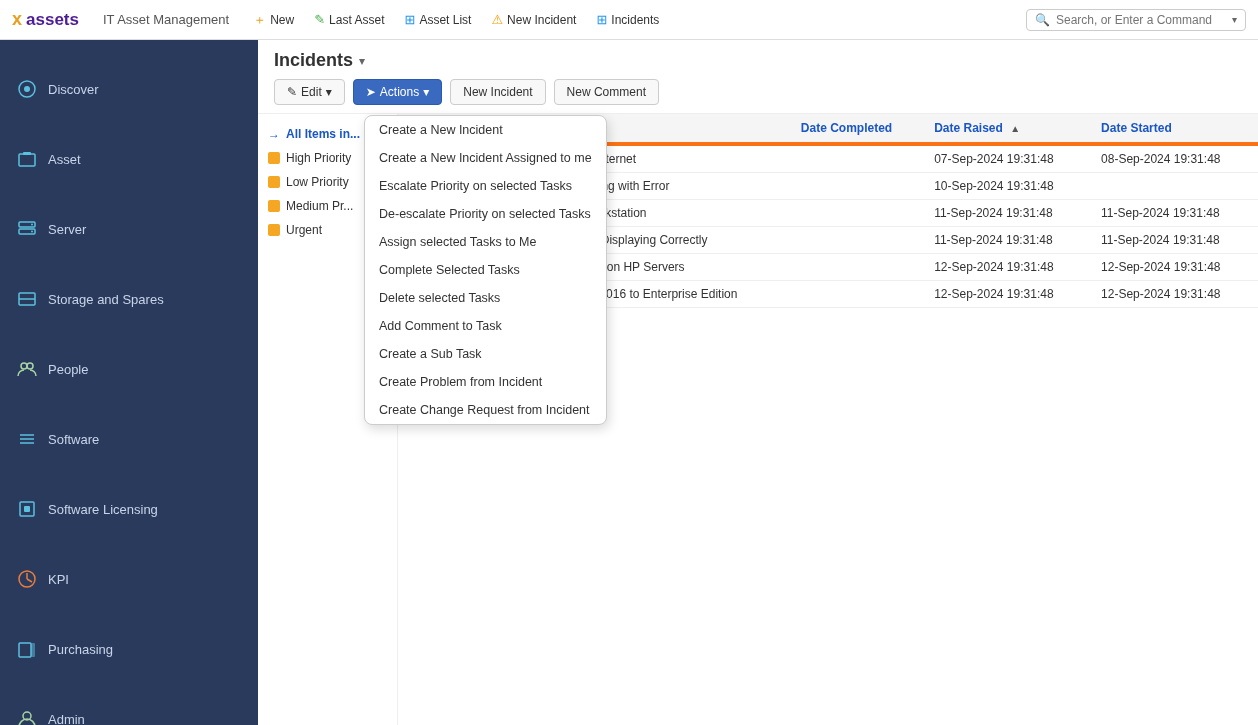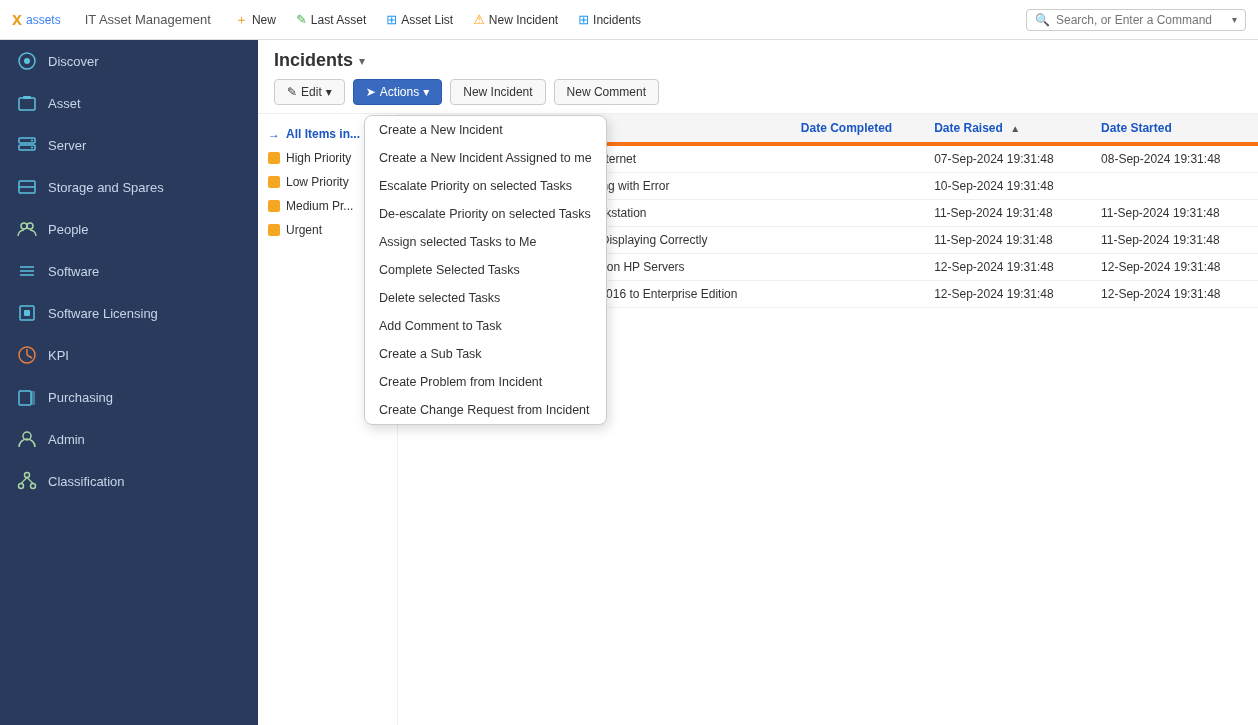--- a/index.html
+++ b/index.html
@@ -17,21 +17,21 @@
       flex-shrink: 0;
     }
     .logo {
       display: flex;
       align-items: center;
       gap: 4px;
       font-weight: bold;
       font-size: 15px;
     }
     .logo-x { color: #e8a020; font-size: 18px; font-weight: bold; }
-    .logo-assets { color: #3b82f6; font-size: 12px; font-weight: normal; }
+    .logo-assets { color: #4c1d95; font-size: 17px; font-weight: bold; }
     .nav-app-title { color: #555; font-size: 13px; margin-left: 8px; }
     .nav-links { display: flex; align-items: center; gap: 4px; flex: 1; }
     .nav-link {
       display: flex; align-items: center; gap: 4px;
       padding: 4px 8px; border-radius: 3px; cursor: pointer;
       color: #333; font-size: 12px; text-decoration: none;
     }
     .nav-link .icon { font-size: 13px; }
     .nav-link .new-icon { color: #e8a020; }
     .nav-link .last-asset-icon { color: #4caf50; }
@@ -63,20 +63,21 @@
       flex-shrink: 0;
       overflow-y: auto;
       display: flex;
       flex-direction: column;
     }
     .sidebar-item {
       display: flex; align-items: center; gap: 10px;
       padding: 10px 16px;
       color: #c8d4e8; cursor: pointer;
       font-size: 13px;
+      margin-top: 28px;
     }
     .sidebar-icon {
       width: 22px; height: 22px; display: flex; align-items: center; justify-content: center;
       flex-shrink: 0;
     }
     
     .icon-discover { color: #5bc0de; }
     .icon-asset { color: #5bc0de; }
     .icon-desktop { color: #5bc0de; }
     .icon-server { color: #5bc0de; }

